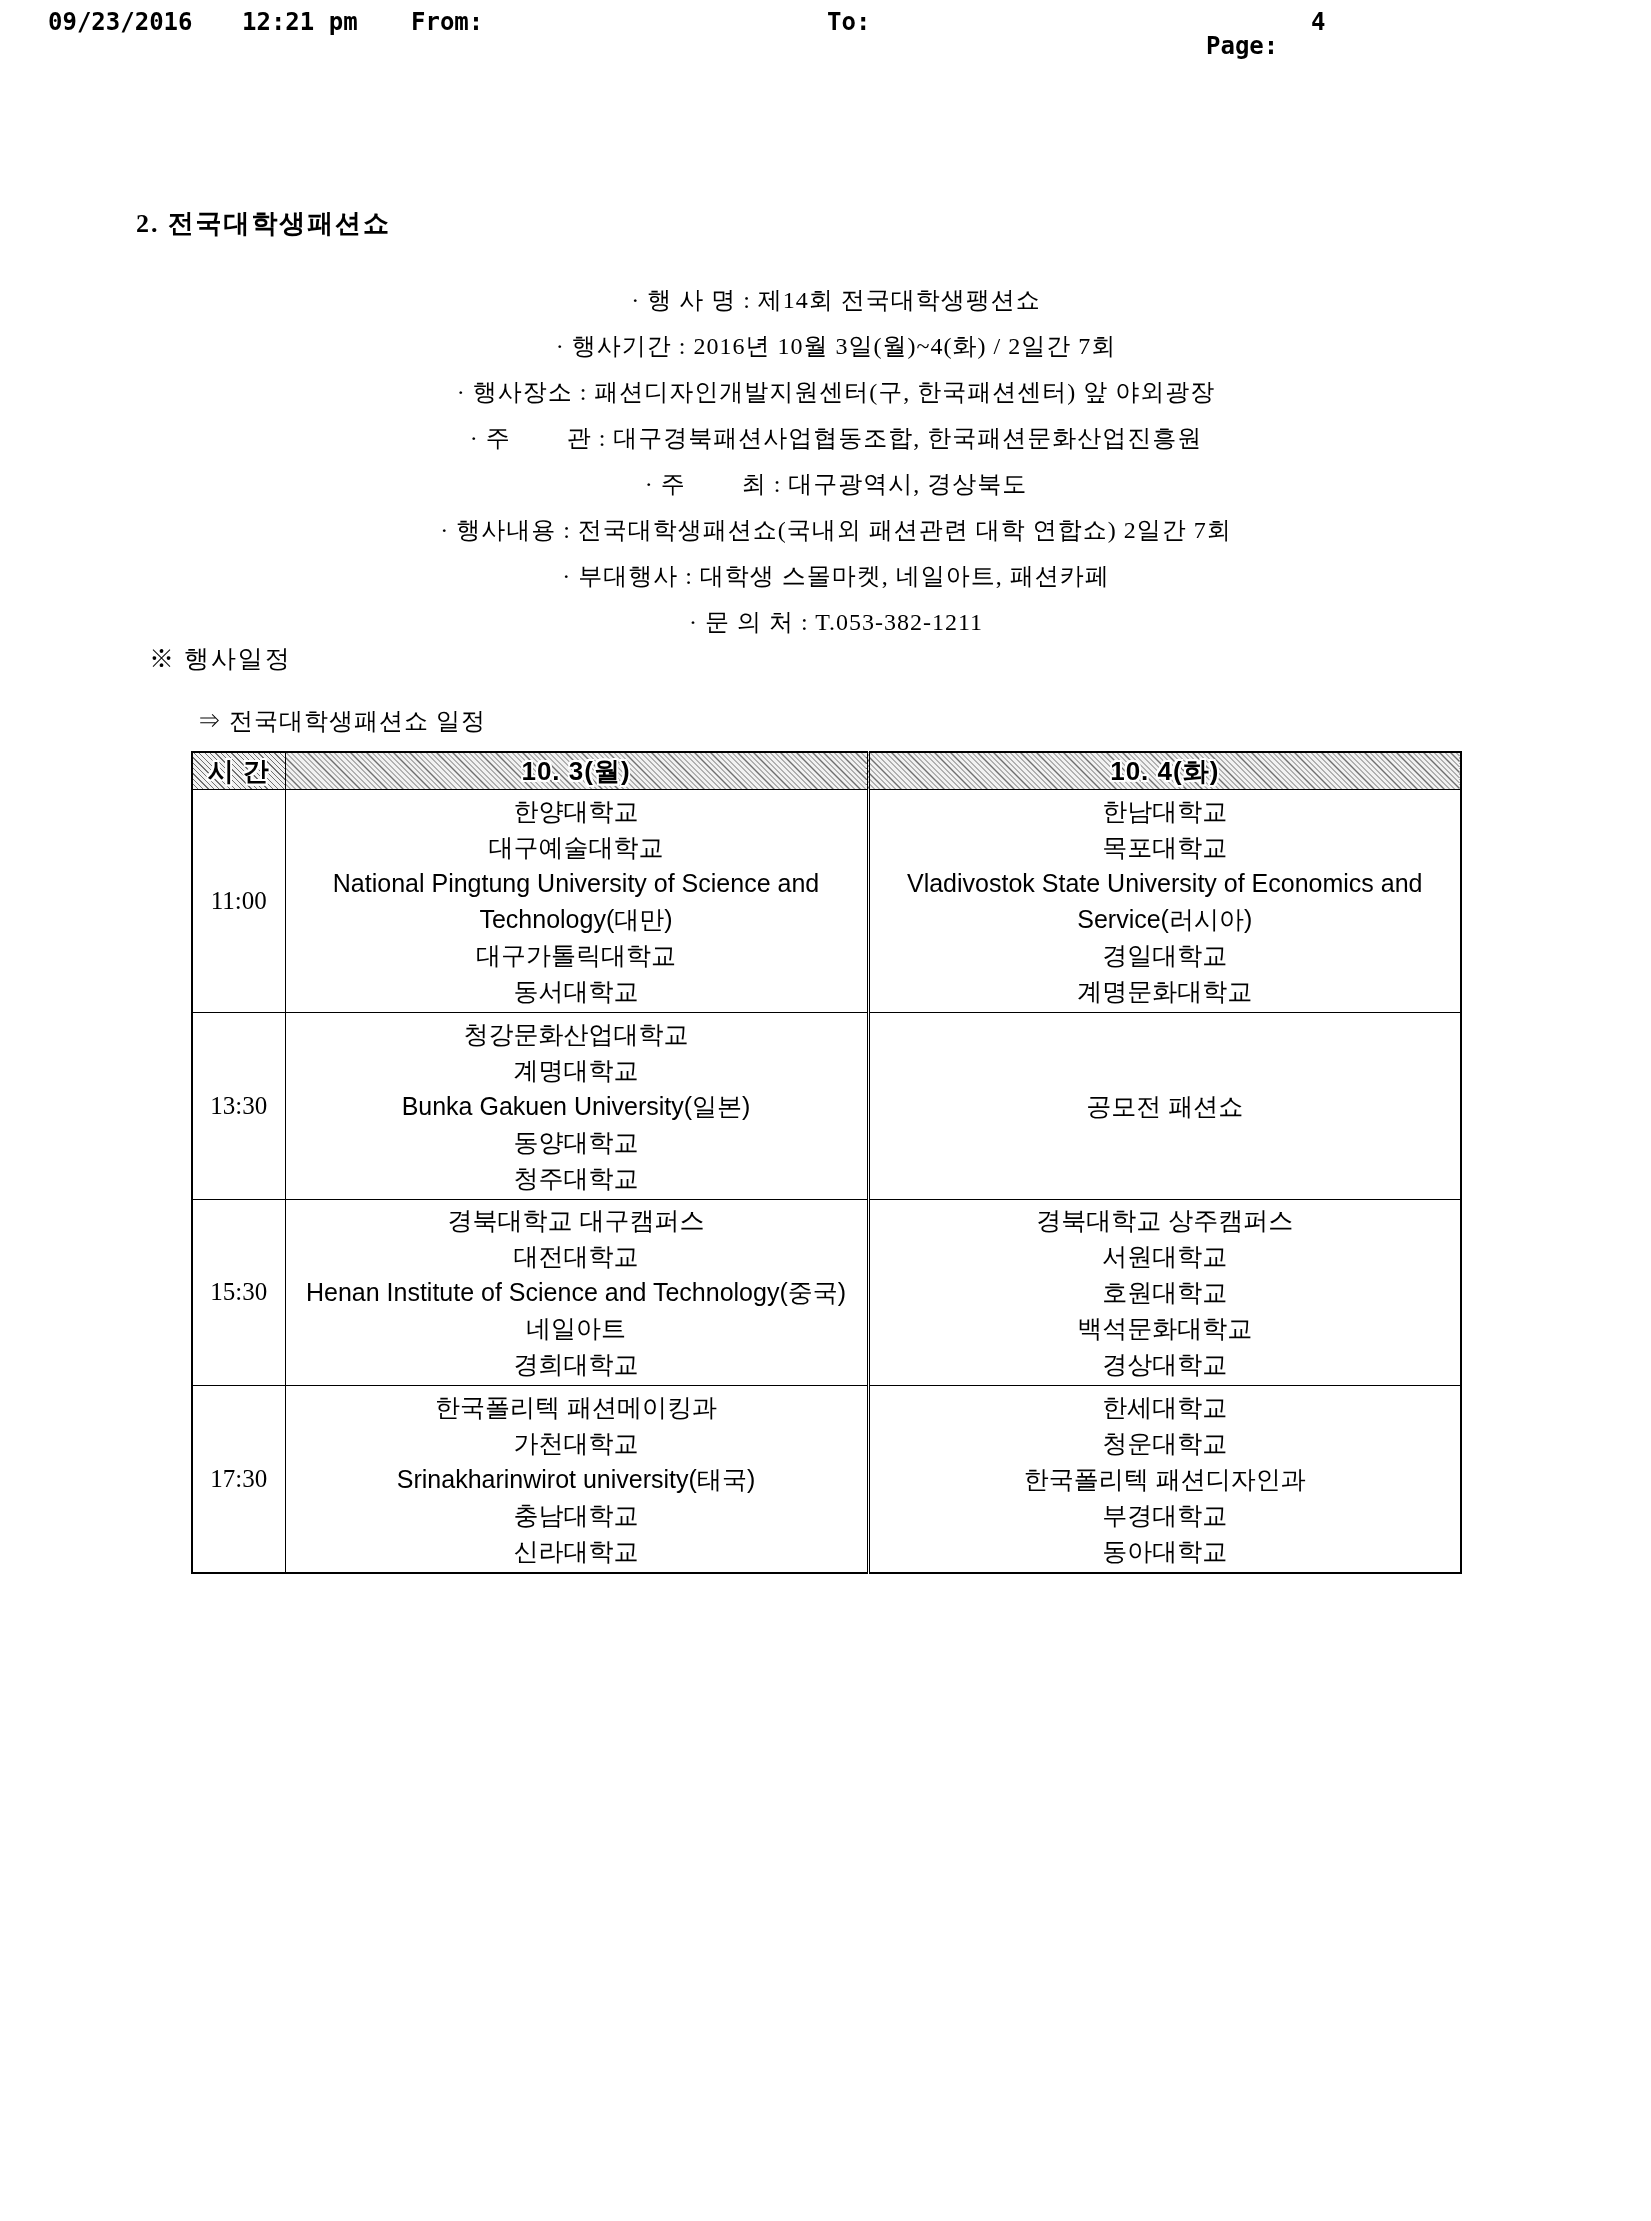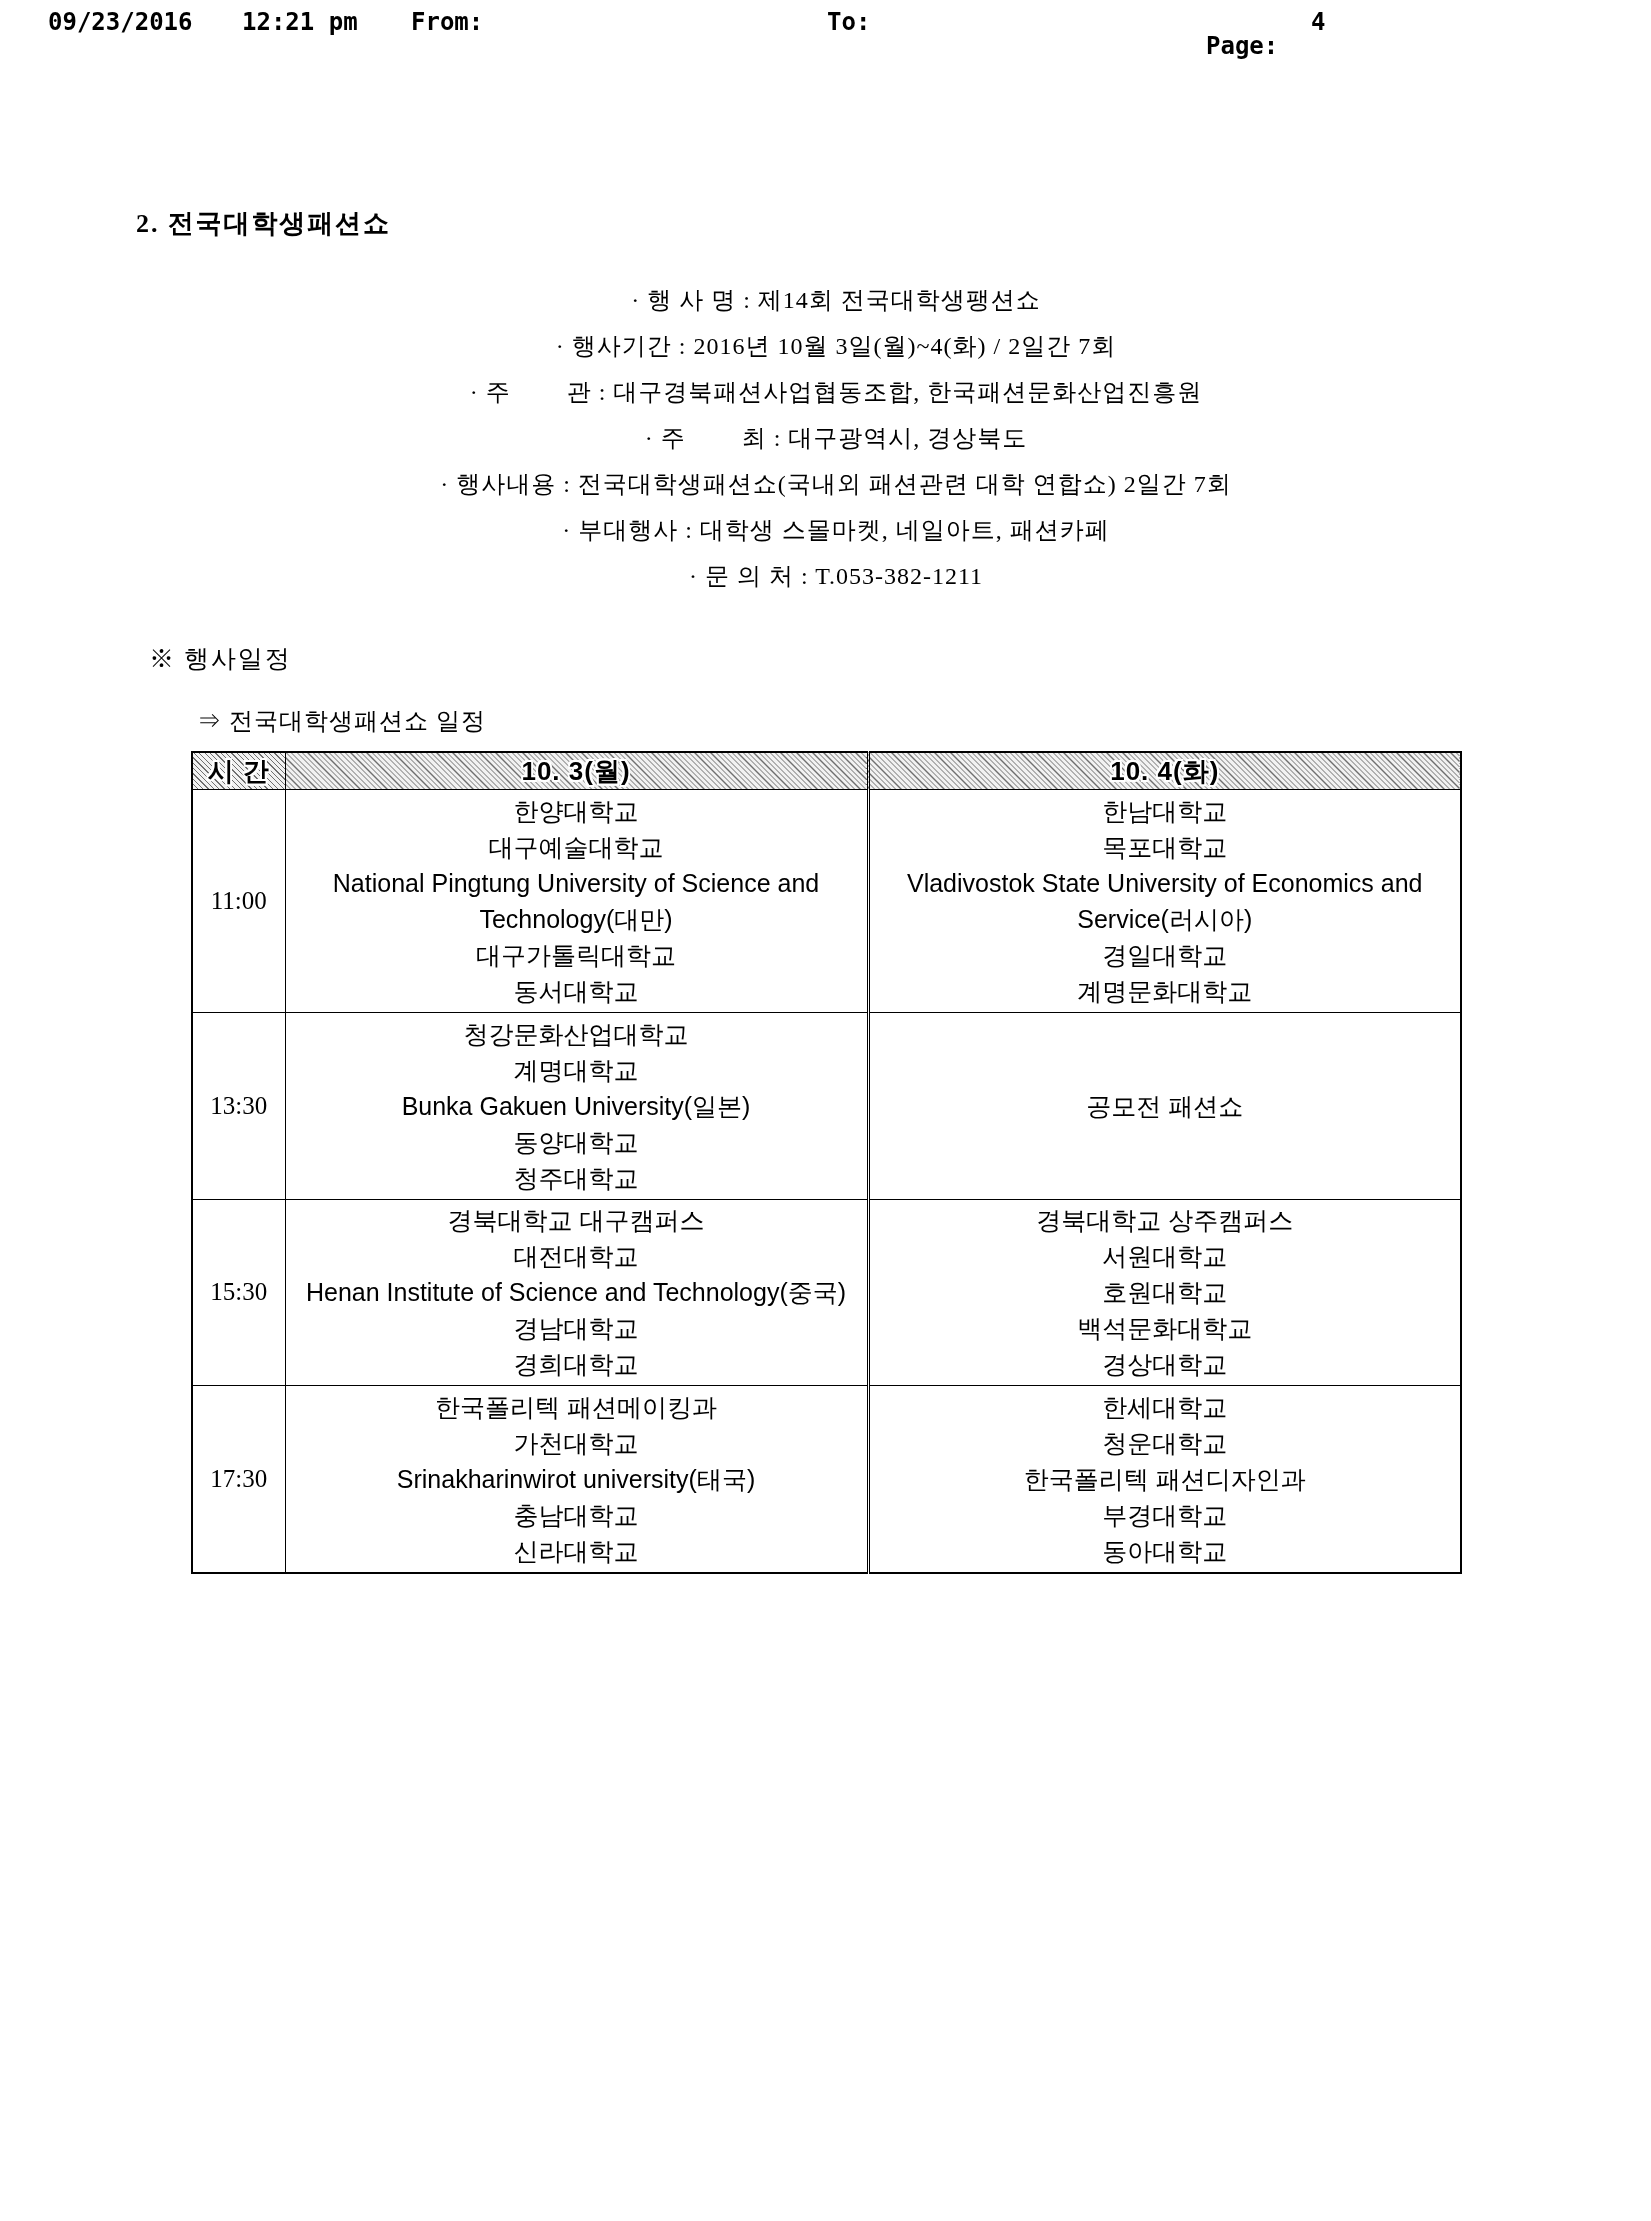--- a/index.html
+++ b/index.html
@@ -77,20 +77,21 @@
     <span class="fh-to">To:</span>
     <span class="fh-pagelabel">Page:</span>
     <span class="fh-pagenum">4</span>
   </header>
 
   <h1 class="doc-title">2. 전국대학생패션쇼</h1>
 
   <div class="details">
       <div class="detail-line"><span>·</span><span> </span><span class="detail-label">행 사 명</span><span> : </span><span>제14회 전국대학생팽션쇼</span></div>
       <div class="detail-line"><span>·</span><span> </span><span class="detail-label">행사기간</span><span> : </span><span>2016년 10월 3일(월)~4(화) / 2일간 7회</span></div>
+      <div class="detail-line"><span>·</span><span> </span><span class="detail-label">행사장소</span><span> : </span><span>패션디자인개발지원센터(구, 한국패션센터) 앞 야외광장</span></div>
       <div class="detail-line"><span>·</span><span> </span><span class="detail-label">주        관</span><span> : </span><span>대구경북패션사업협동조합, 한국패션문화산업진흥원</span></div>
       <div class="detail-line"><span>·</span><span> </span><span class="detail-label">주        최</span><span> : </span><span>대구광역시, 경상북도</span></div>
       <div class="detail-line"><span>·</span><span> </span><span class="detail-label">행사내용</span><span> : </span><span>전국대학생패션쇼(국내외 패션관련 대학 연합쇼) 2일간 7회</span></div>
       <div class="detail-line"><span>·</span><span> </span><span class="detail-label">부대행사</span><span> : </span><span>대학생 스몰마켓, 네일아트, 패션카페</span></div>
       <div class="detail-line"><span>·</span><span> </span><span class="detail-label">문 의 처</span><span> : </span><span>T.053-382-1211</span></div>
     </div>
 
   <div class="schedule-heading">※ 행사일정</div>
   <div class="schedule-subheading">⇒ 전국대학생패션쇼 일정</div>
 
@@ -137,21 +138,21 @@
           <td class="col-day2">
             <div class="u-line">공모전 패션쇼</div>
           </td>
         </tr>
         <tr>
           <td class="col-time">15:30</td>
           <td class="col-day1">
             <div class="u-line">경북대학교 대구캠퍼스</div>
             <div class="u-line">대전대학교</div>
             <div class="u-line">Henan Institute of Science and Technology(중국)</div>
-            <div class="u-line">경남대학교</div>
+            <div class="u-line">네일아트</div>
             <div class="u-line">경희대학교</div>
           </td>
           <td class="col-day2">
             <div class="u-line">경북대학교 상주캠퍼스</div>
             <div class="u-line">서원대학교</div>
             <div class="u-line">호원대학교</div>
             <div class="u-line">백석문화대학교</div>
             <div class="u-line">경상대학교</div>
           </td>
         </tr>

